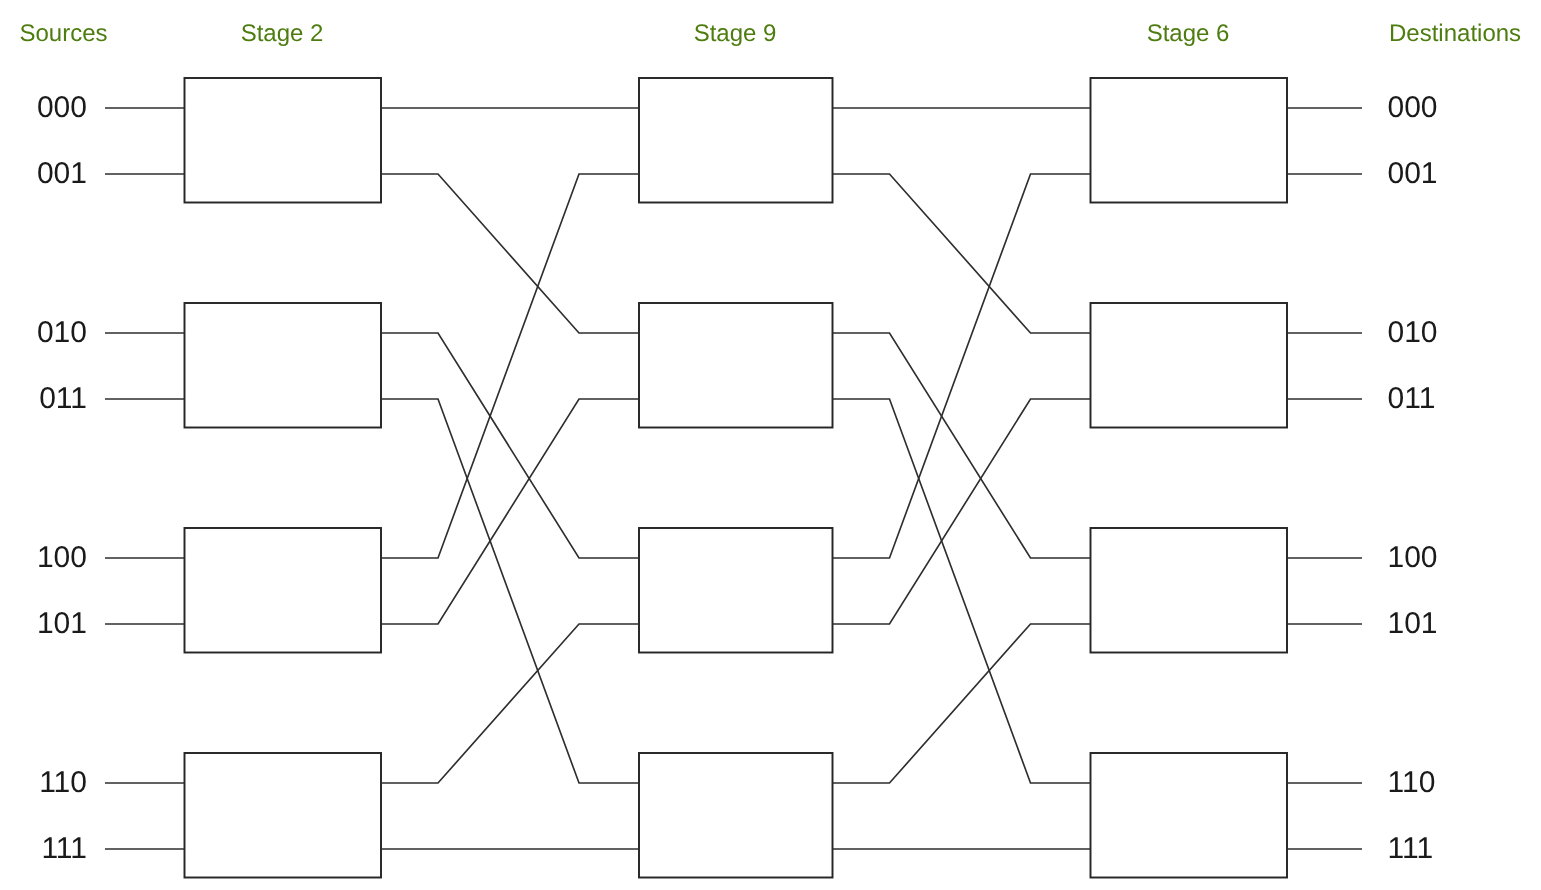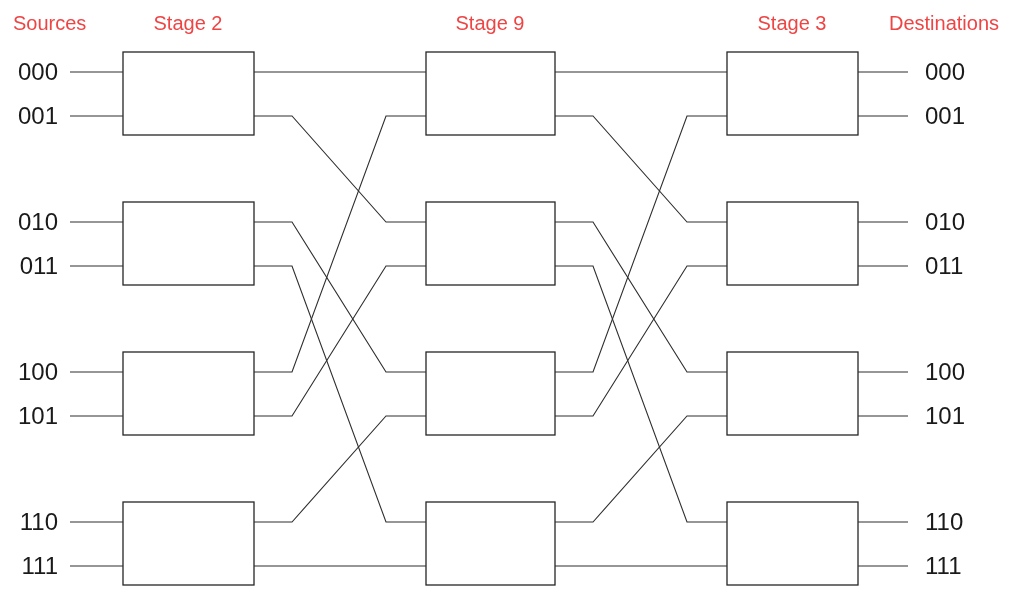--- a/index.html
+++ b/index.html
@@ -8,29 +8,29 @@
     width: 1027px;
     height: 593px;
     background: #ffffff;
     font-family: "Liberation Sans", sans-serif;
     color: #1a1a1a;
     overflow: hidden;
   }
   .hdr {
     position: absolute;
     top: 11px;
-    font-size: 20px;
+    font-size: 16px;
     line-height: 24px;
     white-space: nowrap;
-    color: #ef4444;
+    color: #4d7c0f;
   }
   .hdr.centered { text-align: center; width: 160px; }
   .port-label {
     position: absolute;
-    font-size: 24px;
+    font-size: 20px;
     line-height: 24px;
     height: 24px;
     white-space: nowrap;
     color: #1a1a1a;
   }
   .port-label.src { width: 42px; text-align: right; left: 16px; }
   .port-label.dst { left: 925px; text-align: left; }
   svg.net { position: absolute; left: 0; top: 0; }
   .switch { fill: #ffffff; stroke: #262626; stroke-width: 1.3; }
   .wire   { fill: none;    stroke: #2e2e2e; stroke-width: 1.1; }
@@ -86,23 +86,23 @@
       <polyline points="555,522 593,522 687,416 727,416" class="wire"></polyline>
       <line x1="555" y1="566" x2="727" y2="566" class="wire"></line>
     </svg>
 
   <div class="hdr" style="left:13px;">Sources</div>
 
   <div class="hdr centered" style="left:108px;">Stage 2</div>
 
   <div class="hdr centered" style="left:410px;">Stage 9</div>
 
-  <div class="hdr centered" style="left:712px;">Stage 3</div>
+  <div class="hdr centered" style="left:712px;">Stage 6</div>
 
-  <div class="hdr" style="left:889px;">Destinations</div>
+  <div class="hdr" style="left:926px;">Destinations</div>
 
   <div id="labels-layer">
       <div class="port-label src" style="top: 60px;">000</div>
       <div class="port-label dst" style="top: 60px;">000</div>
       <div class="port-label src" style="top: 104px;">001</div>
       <div class="port-label dst" style="top: 104px;">001</div>
       <div class="port-label src" style="top: 210px;">010</div>
       <div class="port-label dst" style="top: 210px;">010</div>
       <div class="port-label src" style="top: 254px;">011</div>
       <div class="port-label dst" style="top: 254px;">011</div>

